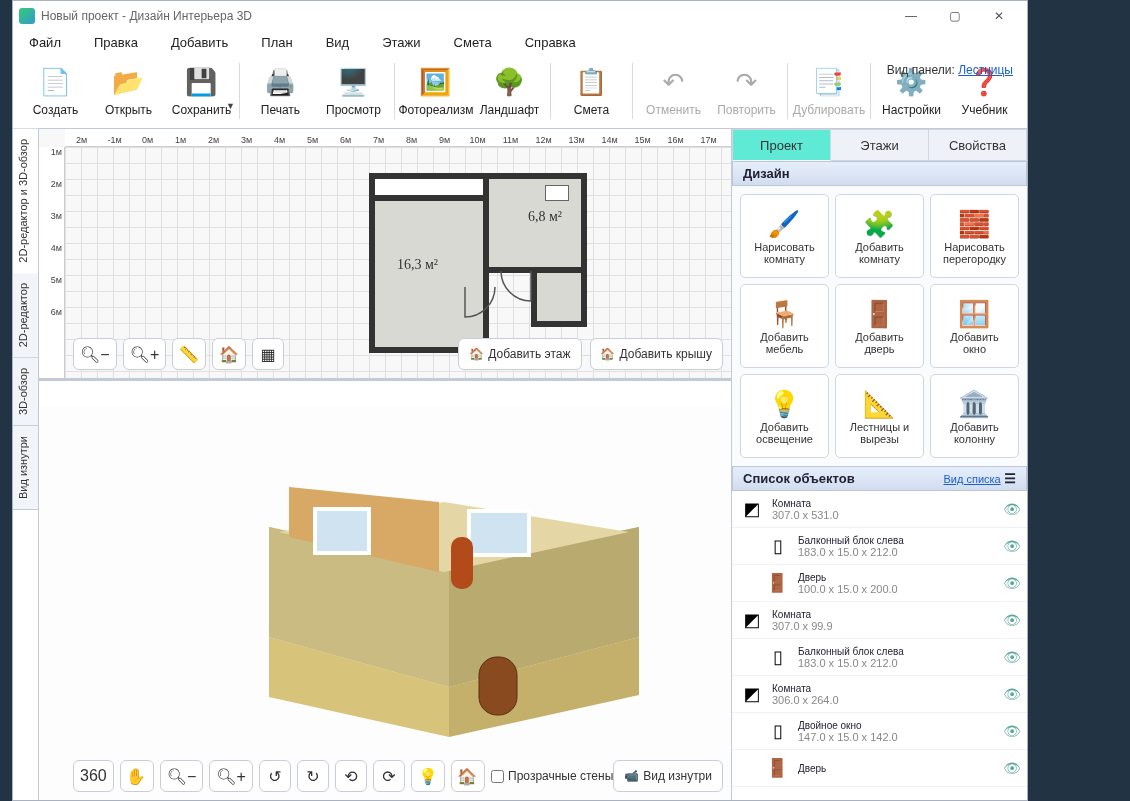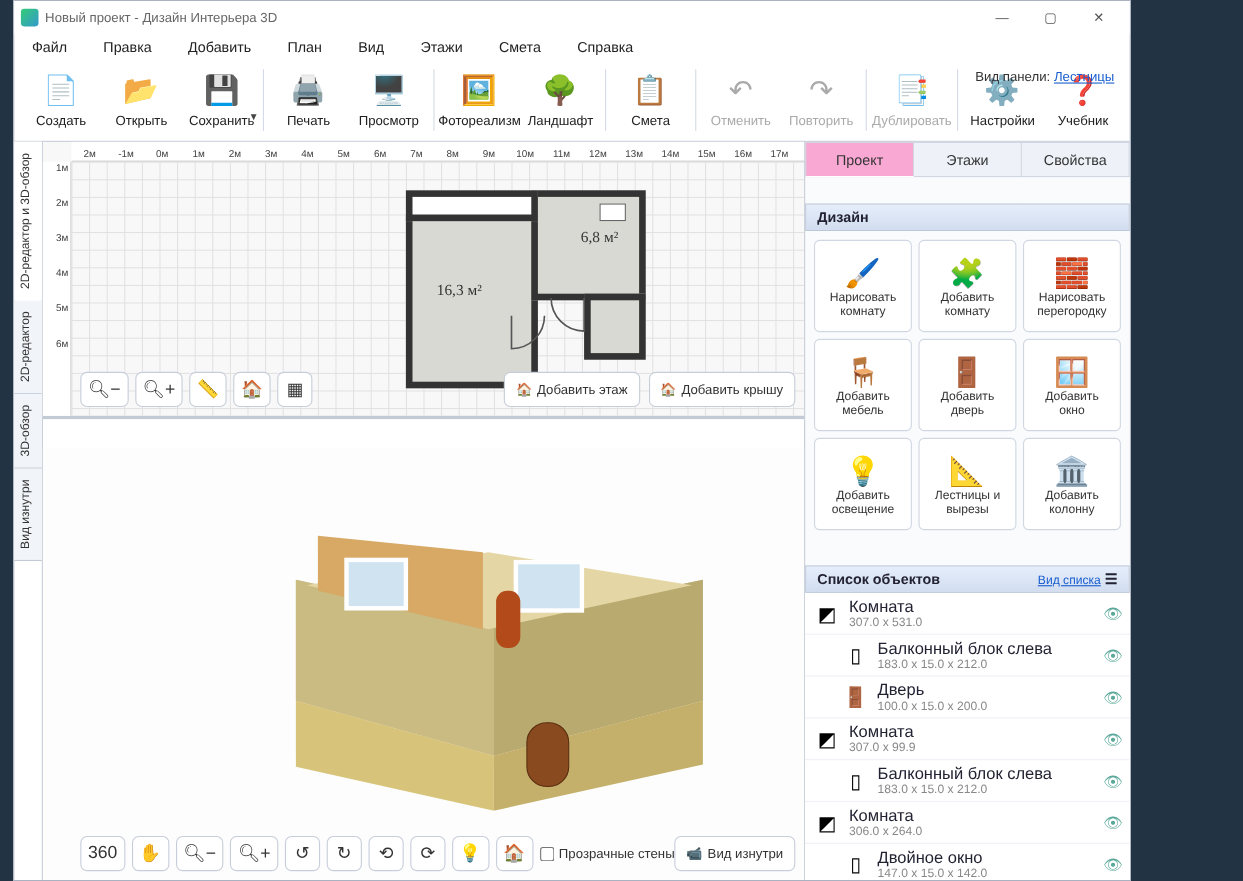--- a/index.html
+++ b/index.html
@@ -40,31 +40,31 @@
 .smbtn { background: #fff; border: 1px solid #c7ced9; border-radius: 6px; height: 32px; min-width: 32px; display: flex; align-items: center; justify-content: center; font-size: 16px; color: #333; padding: 0 6px; }
 .smbtn.wide { font-size: 12px; padding: 0 10px; gap: 4px; }
 .view3d { flex: 1; background: #fdfdfd; position: relative; margin-top: 26px; }
 .scene { position: absolute; left: 180px; top: 30px; width: 440px; height: 300px; }
 .bottom-tools { position: absolute; left: 34px; bottom: 8px; display: flex; gap: 6px; }
 .bottom-right { position: absolute; right: 8px; bottom: 8px; display: flex; align-items: center; gap: 0; font-size: 12px; color: #333; }
 .bottom-right label { display: flex; align-items: center; gap: 4px; }
 .rightpanel { width: 296px; border-left: 1px solid #c2cad6; background: #fafbfd; display: flex; flex-direction: column; min-height: 0; }
 .rtabs { height: 32px; display: flex; }
 .rtab { flex: 1; display: flex; align-items: center; justify-content: center; font-size: 13px; color: #333; border: 1px solid #d0d7e2; border-left: none; background: #eef2f8; }
-.rtab.active { background: #f9a8d4; font-weight: 500; border-bottom-color: #fff; }
+.rtab.active { background: #5eead4; font-weight: 500; border-bottom-color: #fff; }
 .rtab:first-child { border-left: 1px solid #d0d7e2; }
-.section-h { background: linear-gradient(#e6eefb,#d1ddef); border: 1px solid #bcc8da; padding: 4px 10px; font-size: 13px; font-weight: bold; color: #223; display: flex; align-items: flex-end; justify-content: space-between; margin-top: 24px; }
+.section-h { background: linear-gradient(#e6eefb,#d1ddef); border: 1px solid #bcc8da; padding: 4px 10px; font-size: 13px; font-weight: bold; color: #223; display: flex; align-items: flex-end; justify-content: space-between; }
 .design-grid { padding: 8px; display: grid; grid-template-columns: repeat(3,1fr); gap: 6px; }
 .dcard { background: #fff; border: 1px solid #d0d7e2; border-radius: 5px; height: 84px; display: flex; flex-direction: column; align-items: center; justify-content: center; font-size: 11px; color: #333; text-align: center; padding: 4px; cursor: pointer; }
 .dcard .dic { font-size: 26px; height: 34px; display: flex; align-items: center; }
 .objlist { flex: 1; overflow-y: auto; font-size: 12px; background: #fff; }
 .obj { display: flex; align-items: center; padding: 4px 6px; border-bottom: 1px solid #eef1f5; }
 .obj .oic { width: 28px; height: 28px; display: flex; align-items: center; justify-content: center; font-size: 18px; margin-right: 6px; }
 .obj .otxt { flex: 1; }
-.obj .oname { color: #223; font-size: 15px; }
+.obj .oname { color: #223; font-size: 10px; }
 .obj .odim { color: #888; font-size: 11px; }
 .obj .eye { color: #5aa89a; font-size: 14px; }
 .obj.indent { padding-left: 32px; }
 .vlink { font-size: 11px; color: #1a5fcf; text-decoration: underline; font-weight: normal; }
 </style>
 </head>
 <body>
 
 <div class="window">
   <div class="titlebar">

